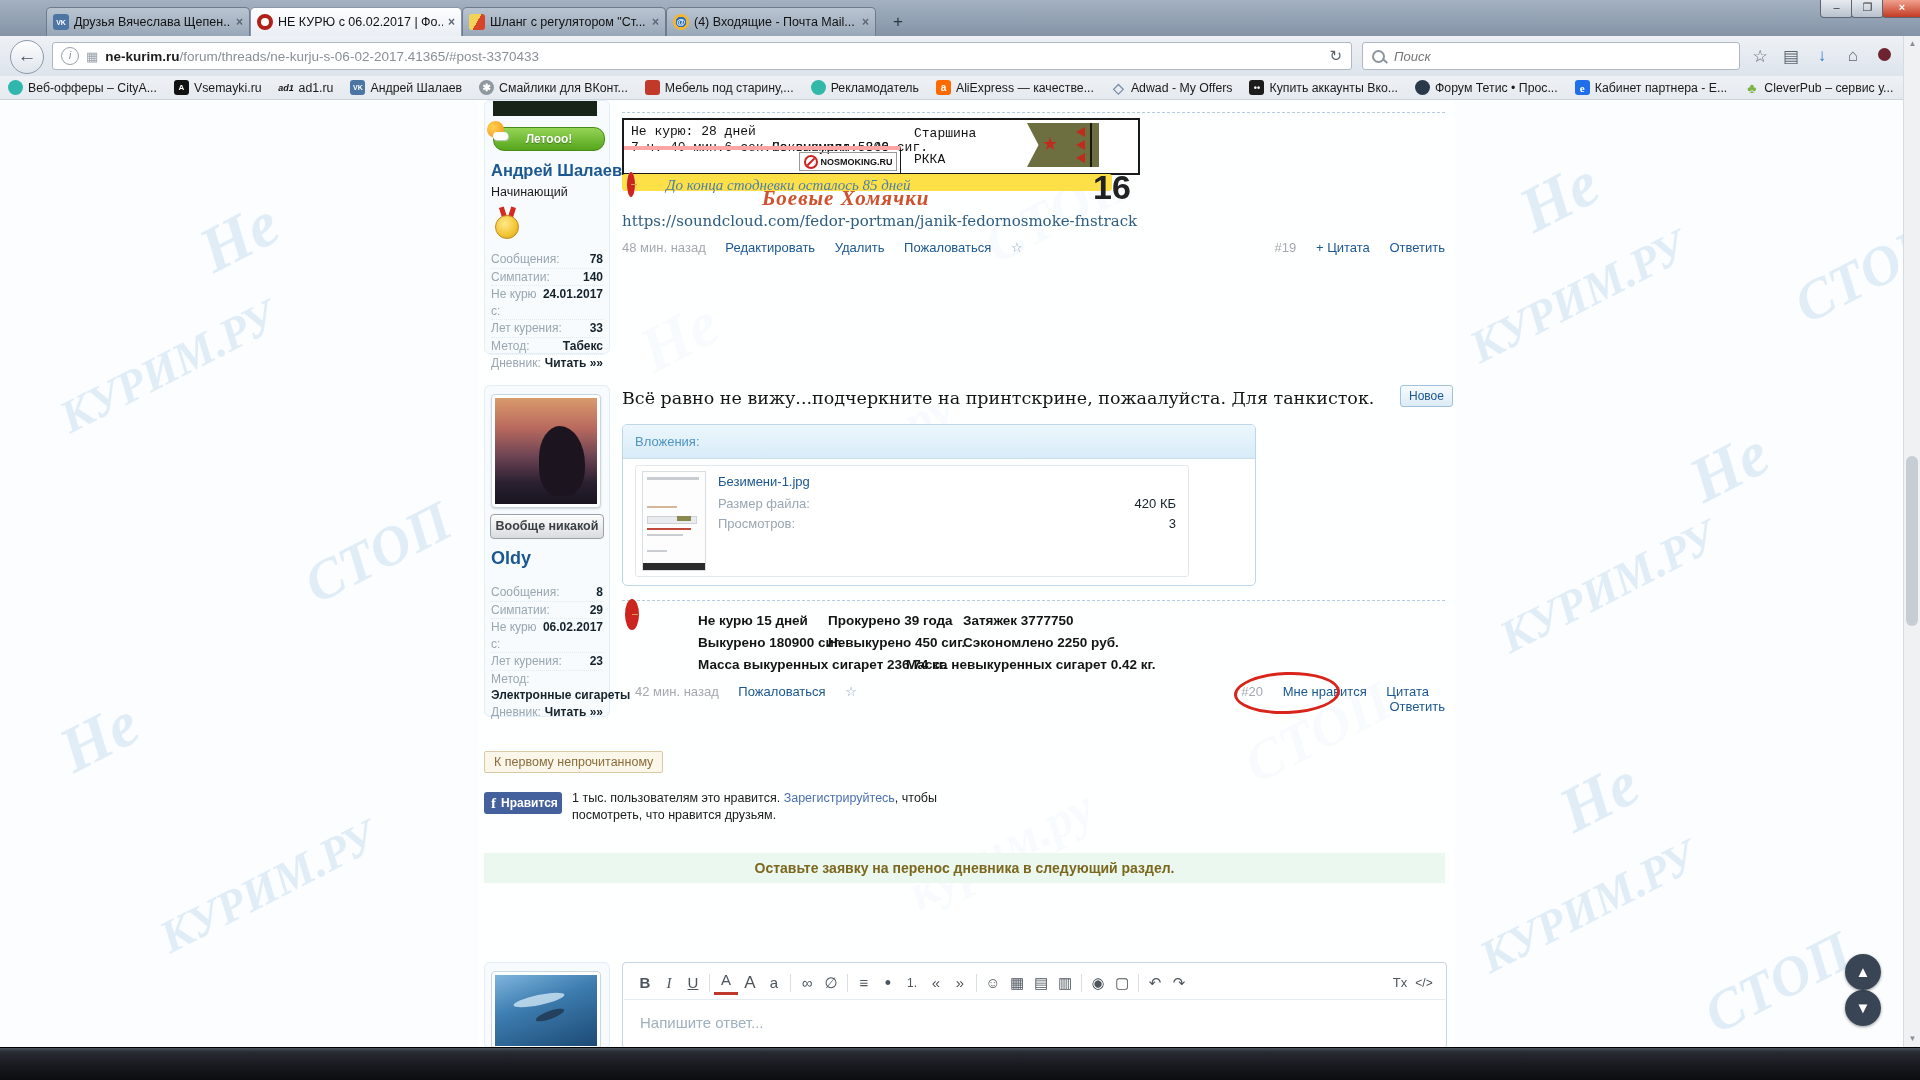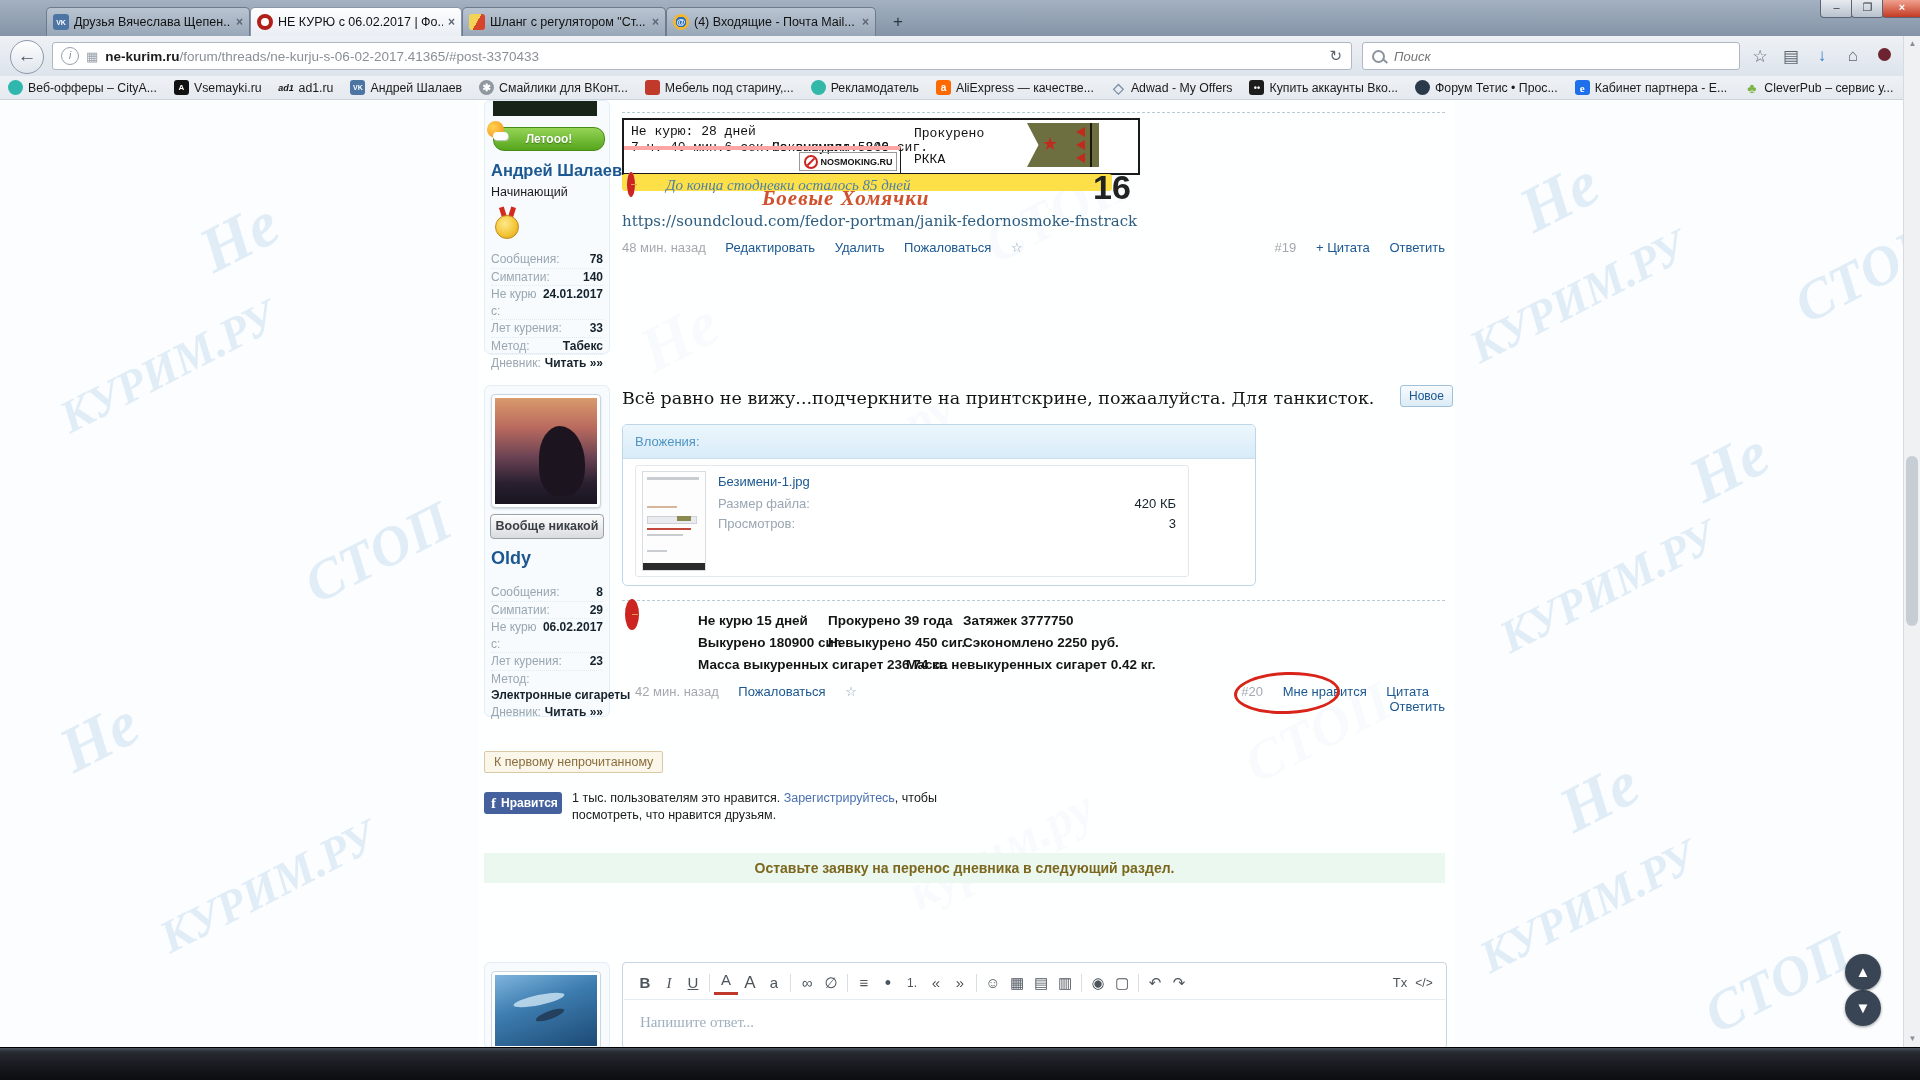--- a/index.html
+++ b/index.html
@@ -228,21 +228,21 @@
   </div>
 
   <div class="dashsep" style="top:12px;"></div>
 
   
   <div class="abs" style="left:622px;top:18px;width:514px;height:53px;border:2px solid #1a1a1a;background:#fff;">
     <div class="abs mono" style="left:7px;top:4px;">Не курю: 28 дней</div>
     <div class="abs mono" style="left:7px;top:20px;">7 ч. 40 мин.6 сек.</div>
     <div class="abs mono" style="left:148px;top:20px;">Не выкурил: 849 сиг.</div>
     <div class="abs mono" style="left:148px;top:20px;">Сэкономил: 5306</div>
-    <div class="abs mono" style="left:290px;top:6px;">Прокурено</div>
+    <div class="abs mono" style="left:290px;top:6px;">Старшина</div>
     <div class="abs" style="left:0;top:26px;width:276px;height:23px;border-top:4px solid #fca5a5;border-right:1px solid #1a1a1a;">
       <div class="abs" style="right:3px;top:2px;width:96px;height:17px;border:1px solid #999;display:flex;align-items:center;justify-content:center;">
         <span class="nosmoke" style="position:relative;display:inline-block;width:10px;height:10px;border-width:2px;margin-right:3px;">
               <span class="bar"></span>
             </span>
         <span style="font-size:9px;font-weight:bold;color:#111;">NOSMOKING.RU</span>
       </div>
     </div>
     <div class="abs mono" style="left:290px;top:32px;">РККА</div>
     <div class="abs" style="left:403px;top:3px;width:72px;height:44px;background:#6e6f41;clip-path:polygon(0 0,100% 0,100% 100%,0 100%,16% 50%);">
@@ -417,21 +417,21 @@
       <span class="toolico">▥</span>
       <span class="tdiv"></span>
       <span class="toolico">◉</span>
       <span class="toolico">▢</span>
       <span class="tdiv"></span>
       <span class="toolico">↶</span>
       <span class="toolico">↷</span>
       <span class="toolico" style="margin-left:auto;font-size:13px;">Tx</span>
       <span class="toolico" style="font-size:12px;">&lt;/&gt;</span>
     </div>
-    <div style="border-top:1px solid #e4ebf1;margin:0 1px;padding:14px 0 0 16px;font-size:15px;color:#9fb0bf;font-family:Liberation Serif, serif;">Напишите ответ...</div>
+    <div style="border-top:1px solid #e4ebf1;margin:0 1px;padding:14px 0 0 16px;font-size:15px;color:#9fb0bf;">Напишите ответ...</div>
   </div>
 
   
   <div class="abs" style="left:1845px;top:854px;width:36px;height:36px;border-radius:50%;background:rgba(22,36,54,.85);color:#fff;text-align:center;line-height:36px;font-size:15px;box-shadow:0 1px 3px rgba(0,0,0,.4);">▲</div>
   <div class="abs" style="left:1845px;top:890px;width:36px;height:36px;border-radius:50%;background:rgba(22,36,54,.85);color:#fff;text-align:center;line-height:36px;font-size:15px;box-shadow:0 1px 3px rgba(0,0,0,.4);">▼</div>
 </div>
 
 <div class="abs" style="left:1903px;top:36px;width:17px;height:1011px;background:#f0f1f3;border-left:1px solid #d8dadd;">
   <div style="height:16px;text-align:center;font-size:8px;color:#8a8f96;line-height:16px;">▲</div>
   <div style="position:absolute;left:2px;top:420px;width:12px;height:170px;background:#c7cdd4;border-radius:6px;"></div>

